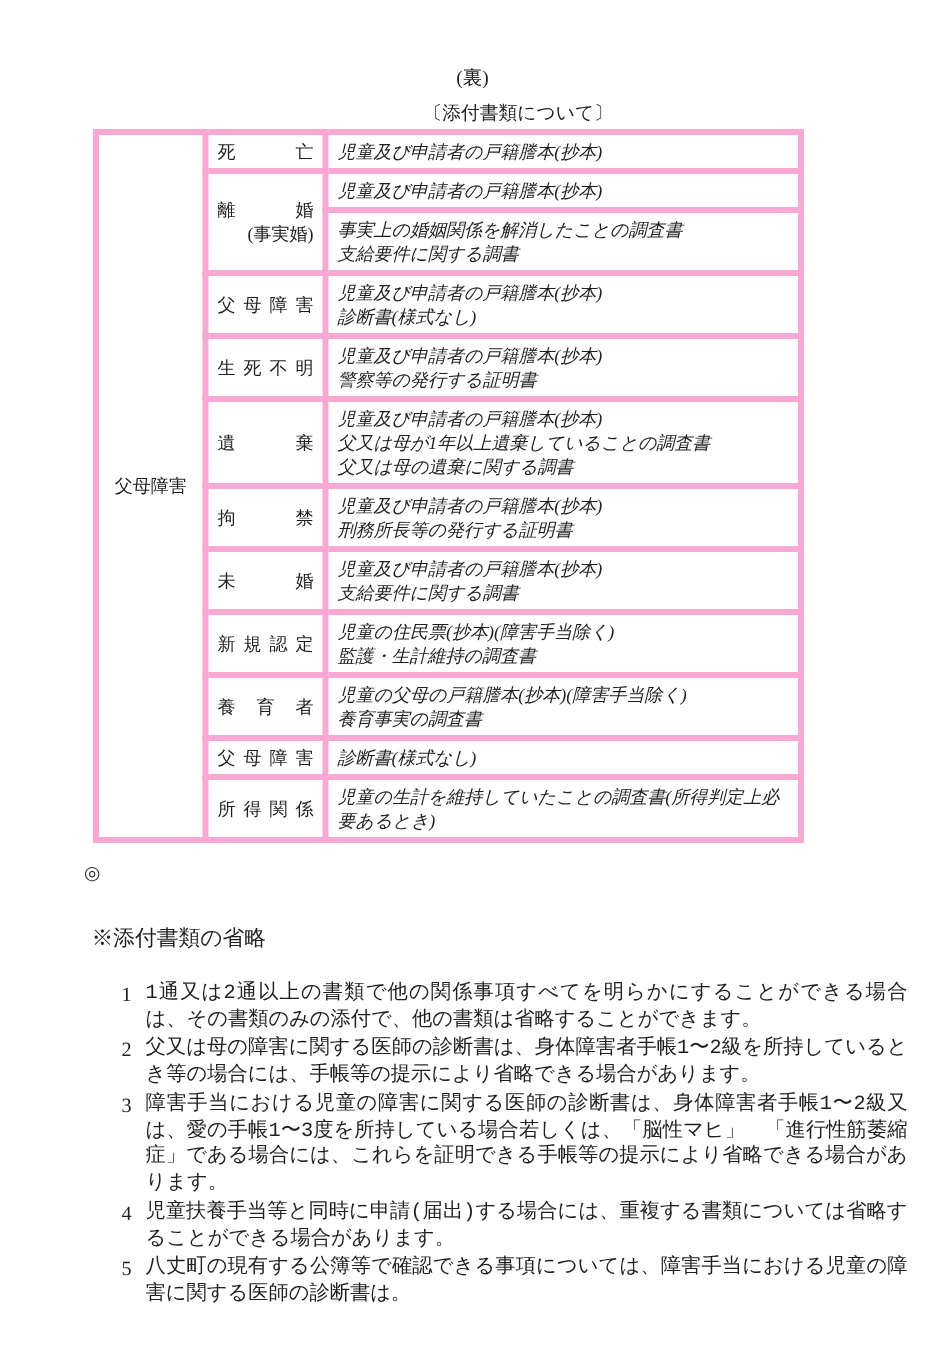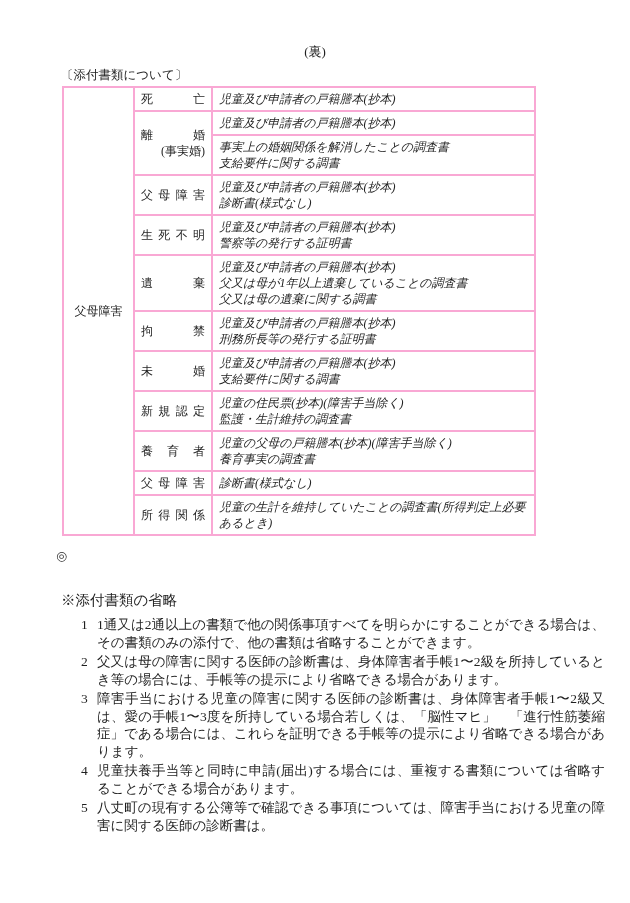--- a/index.html
+++ b/index.html
@@ -14,31 +14,32 @@
   .back-label{
     padding-top:44px;
     text-align:center;
     font-size:13px;
     line-height:16px;
   }
   .section-title{
     margin:7px 0 3px 61px;
     font-size:12.5px;
     line-height:16px;
+    text-align:center;
   }
   table.docs-table{
     margin-left:62px;
     width:474px;
     border-collapse:collapse;
     table-layout:fixed;
     font-size:12px;
     line-height:16px;
   }
   table.docs-table td{
-    border:2px solid #f9a8d4;
+    border:4px solid #f9a8d4;
     vertical-align:middle;
     padding:3px 6px;
   }
   td.group{
     width:57px;
     text-align:center;
     padding:3px 4px;
   }
   td.cat{
     width:64px;
@@ -59,34 +60,35 @@
     font-size:12.5px;
     line-height:17px;
   }
   .notice-marker{ margin-right:13px; }
   .notes{
     margin:26px 0 0 61px;
   }
   .notes-heading{
     font-size:14.5px;
     line-height:19px;
-    margin-bottom:6px;
+    margin-bottom:18px;
   }
   .note-item{
     display:flex;
     margin:2px 0 2px 20px;
     font-size:13.5px;
     line-height:17.5px;
   }
   .note-num{
     flex:0 0 16px;
   }
   .note-text{
     width:508px;
     text-align:justify;
+    font-family:Liberation Mono, monospace;
   }
 </style>
 </head>
 <body>
 
 <div class="page">
 
   <div class="back-label">(裏)</div>
 
   <div class="section-title">〔添付書類について〕</div>

